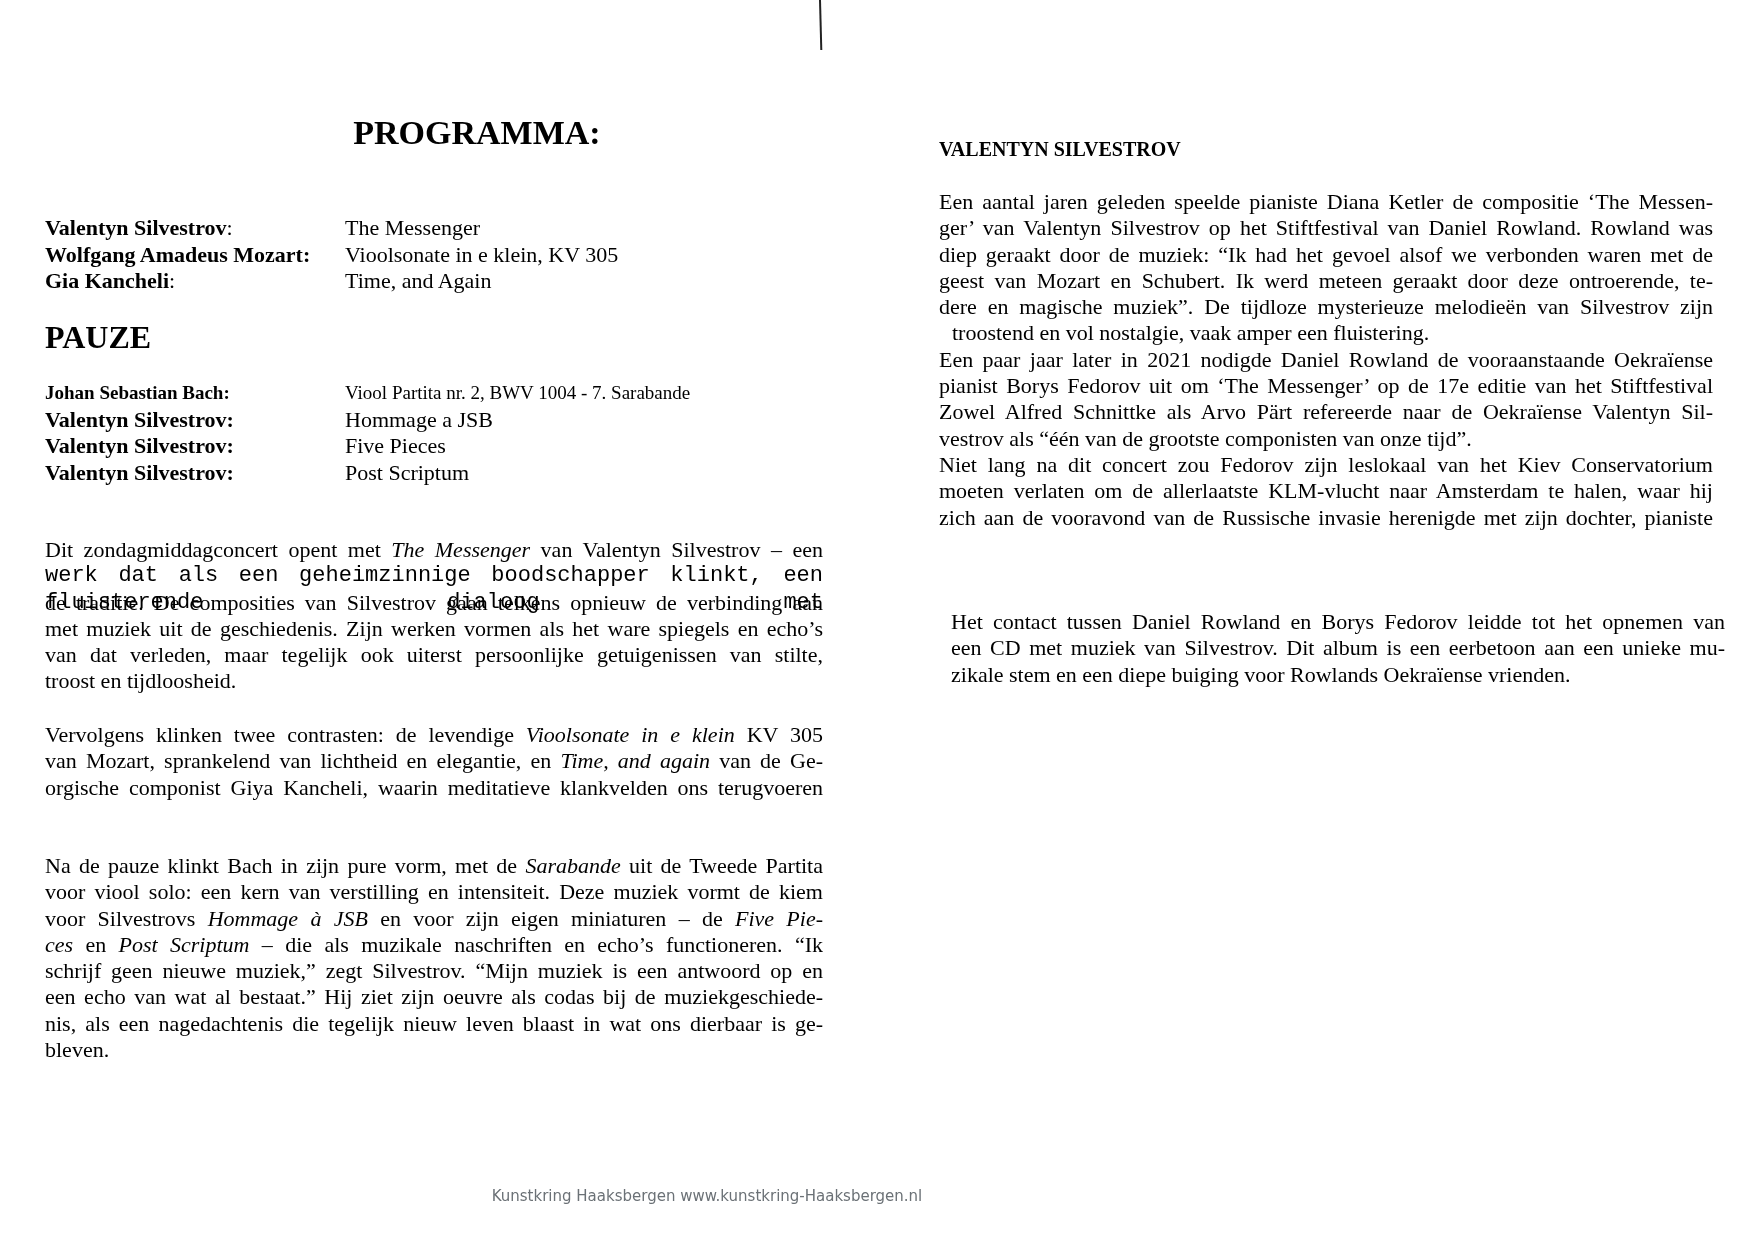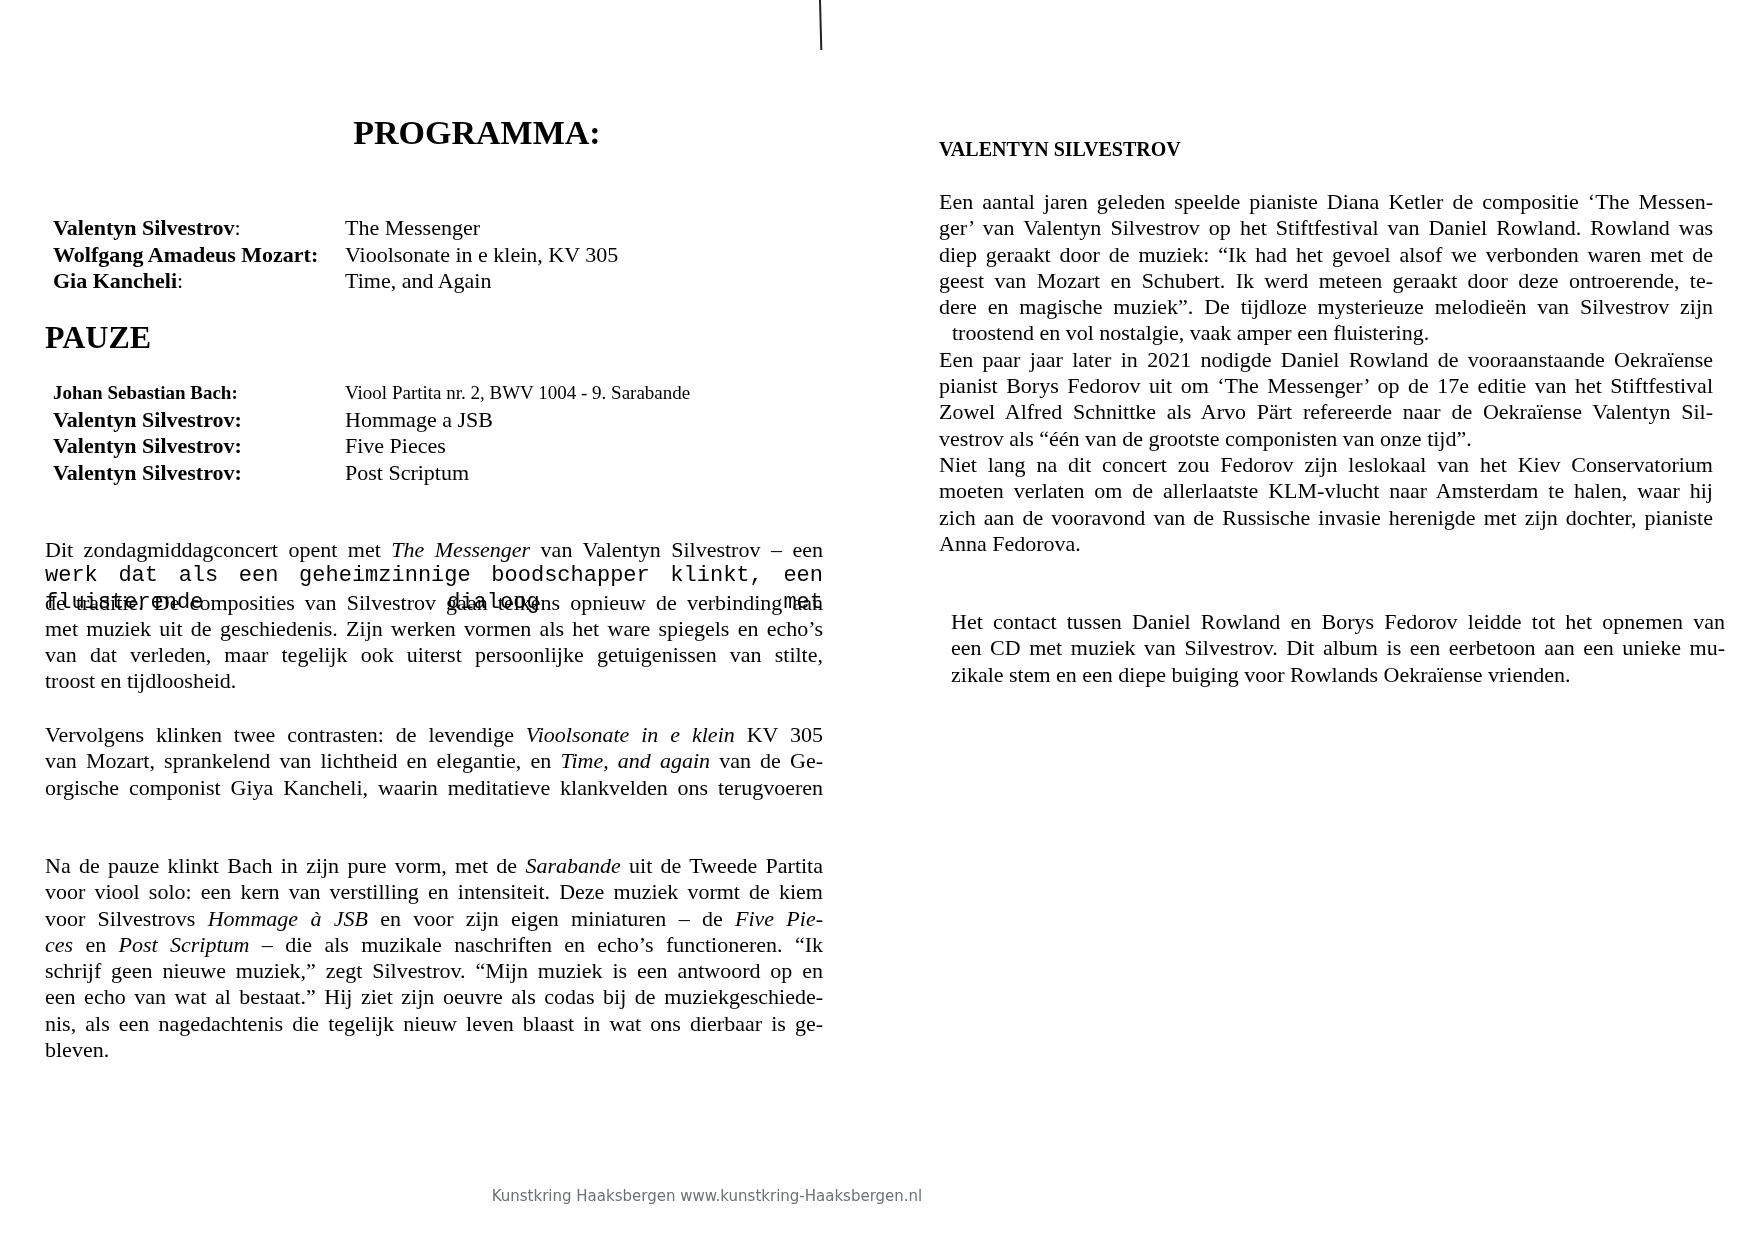--- a/index.html
+++ b/index.html
@@ -8,21 +8,21 @@
   .page { position: absolute; inset: 0; }
   .fold-mark { position: absolute; left: 819px; top: 0; width: 2px; height: 50px;
                background: #222; transform: rotate(-1.5deg); transform-origin: top; }
   .left-col { position: absolute; left: 45px; top: 0; width: 780px; }
   .right-col { position: absolute; left: 939px; top: 0; width: 776px; }
   .prog-title { position: absolute; left: 267px; top: 113px; width: 330px; text-align: center;
                 font-size: 34px; font-weight: bold; line-height: 40px; }
   .pauze-title { position: absolute; left: 0; top: 318px; font-size: 32px; font-weight: bold; line-height: 38px; }
   .prog-list { position: absolute; left: 0; }
   .prog-row { position: relative; height: 26.5px; line-height: 26.5px; font-size: 22px; white-space: nowrap; }
-  .prog-row .composer { position: absolute; left: 8px; font-weight: bold; text-align: center; }
+  .prog-row .composer { position: absolute; left: 0; font-weight: bold; text-align: center; }
   .prog-row .composer .colon { font-weight: normal; }
   .prog-row .work { position: absolute; left: 300px; }
   .prog-row.small { font-size: 19px; }
   .list1 { top: 215px; }
   .list2 { top: 380px; }
   .para { position: absolute; left: 0; font-size: 22px; line-height: 26.3px; }
   .para .line { white-space: nowrap; text-align: justify; text-align-last: justify; height: 26.3px; }
   .para .line.last { text-align-last: left; }
   .left-col .para .line { width: 778px; }
   .right-col .para .line { width: 774px; }
@@ -55,21 +55,21 @@
         </div>
         <div class="prog-row">
           <span class="composer">Gia Kancheli<span class="colon">:</span></span>
           <span class="work">Time, and Again</span>
         </div>
       </div>
     <div class="pauze-title">PAUZE</div>
     <div class="prog-list list2">
         <div class="prog-row small">
           <span class="composer">Johan Sebastian Bach<span>:</span></span>
-          <span class="work">Viool Partita nr. 2, BWV 1004 - 9. Sarabande</span>
+          <span class="work">Viool Partita nr. 2, BWV 1004 - 7. Sarabande</span>
         </div>
         <div class="prog-row">
           <span class="composer">Valentyn Silvestrov<span>:</span></span>
           <span class="work">Hommage a JSB</span>
         </div>
         <div class="prog-row">
           <span class="composer">Valentyn Silvestrov<span>:</span></span>
           <span class="work">Five Pieces</span>
         </div>
         <div class="prog-row">
@@ -111,21 +111,20 @@
         <div class="line" style="white-space: normal;"><span>geest van Mozart en Schubert. Ik werd meteen geraakt door deze ontroerende, te-</span></div>
         <div class="line" style="white-space: normal;"><span>dere en magische muziek”. De tijdloze mysterieuze melodieën van Silvestrov zijn</span></div>
         <div class="line last" style="white-space: normal; margin-left: 13px;"><span>troostend en vol nostalgie, vaak amper een fluistering.</span></div>
         <div class="line" style="white-space: normal;"><span>Een paar jaar later in 2021 nodigde Daniel Rowland de vooraanstaande Oekraïense</span></div>
         <div class="line" style="white-space: normal;"><span>pianist Borys Fedorov uit om ‘The Messenger’ op de 17e editie van het Stiftfestival</span></div>
         <div class="line" style="white-space: normal;"><span>Zowel Alfred Schnittke als Arvo Pärt refereerde naar de Oekraïense Valentyn Sil-</span></div>
         <div class="line last" style="white-space: normal;"><span>vestrov als “één van de grootste componisten van onze tijd”.</span></div>
         <div class="line" style="white-space: normal;"><span>Niet lang na dit concert zou Fedorov zijn leslokaal van het Kiev Conservatorium</span></div>
         <div class="line" style="white-space: normal;"><span>moeten verlaten om de allerlaatste KLM-vlucht naar Amsterdam te halen, waar hij</span></div>
         <div class="line" style="white-space: normal;"><span>zich aan de vooravond van de Russische invasie herenigde met zijn dochter, pianiste</span></div>
-        <div class="line last" style="white-space: normal;"><span>Anna Fedorova.</span></div>
       </div>
     <div class="para r2">
         <div class="line" style="white-space: normal;"><span>Het contact tussen Daniel Rowland en Borys Fedorov leidde tot het opnemen van</span></div>
         <div class="line" style="white-space: normal;"><span>een CD met muziek van Silvestrov. Dit album is een eerbetoon aan een unieke mu-</span></div>
         <div class="line last" style="white-space: normal;"><span>zikale stem en een diepe buiging voor Rowlands Oekraïense vrienden.</span></div>
       </div>
   </div>
 
   <div class="footer">Kunstkring Haaksbergen www.kunstkring-Haaksbergen.nl</div>
 </div>

